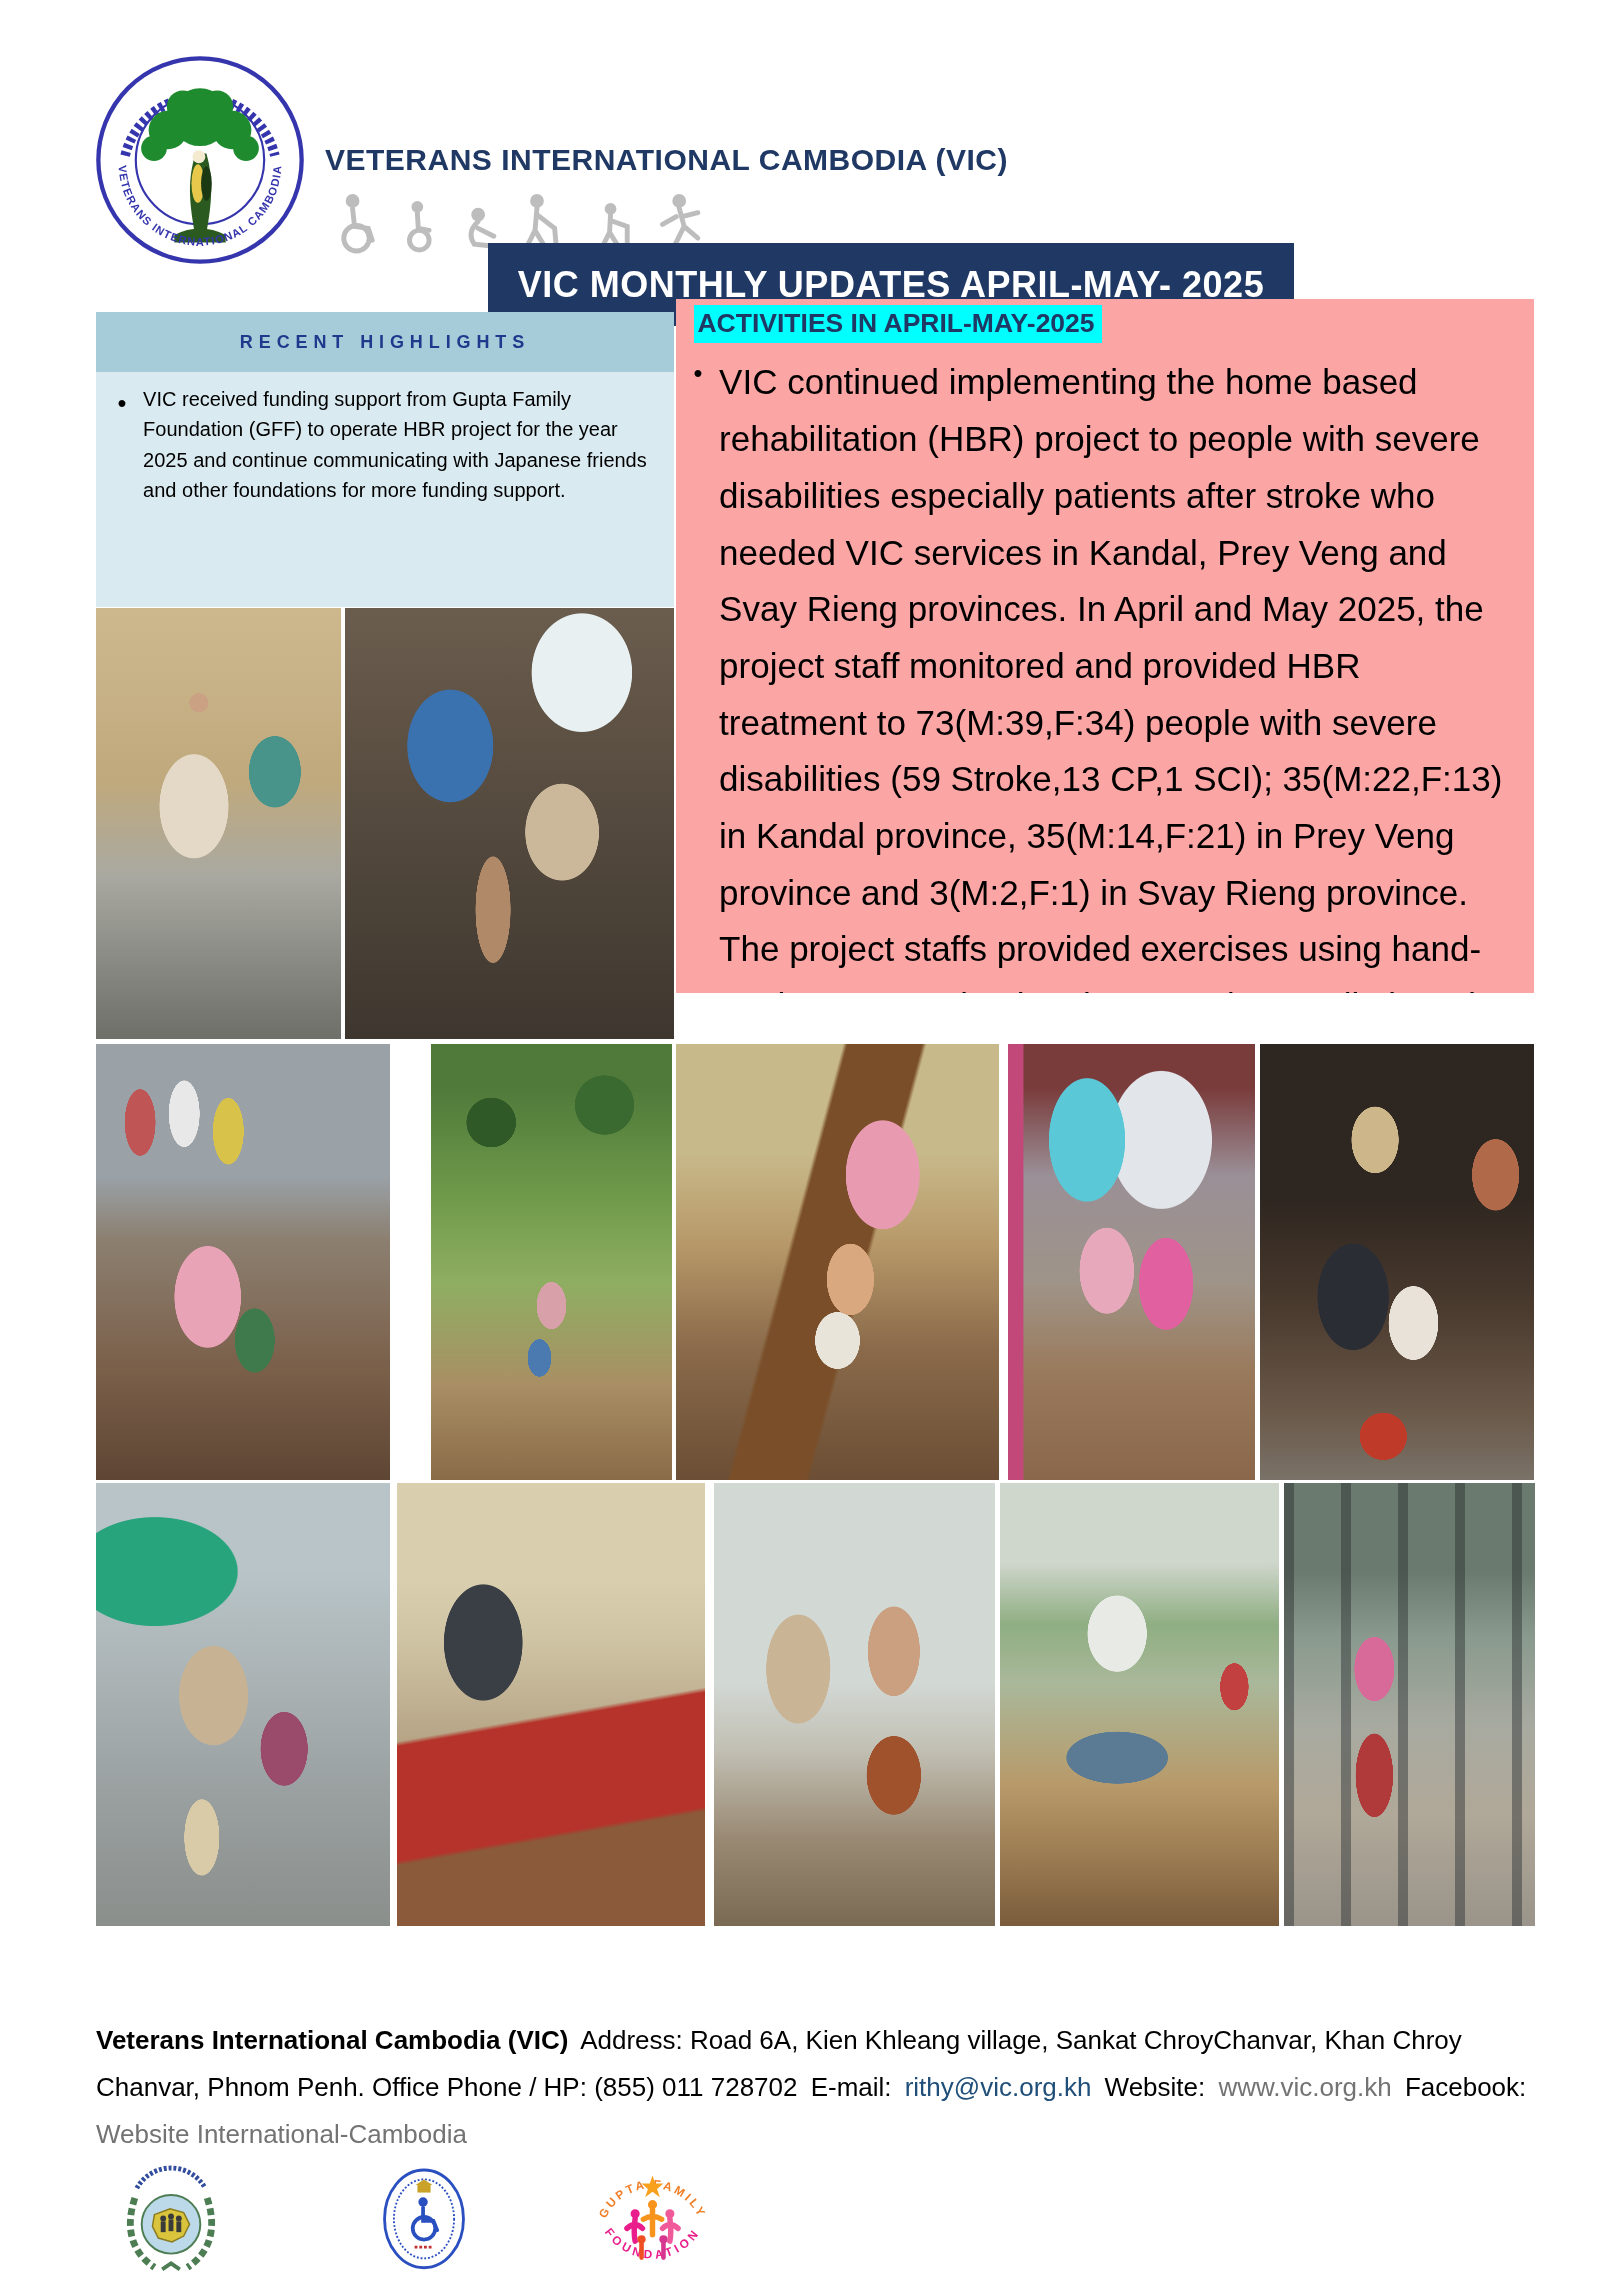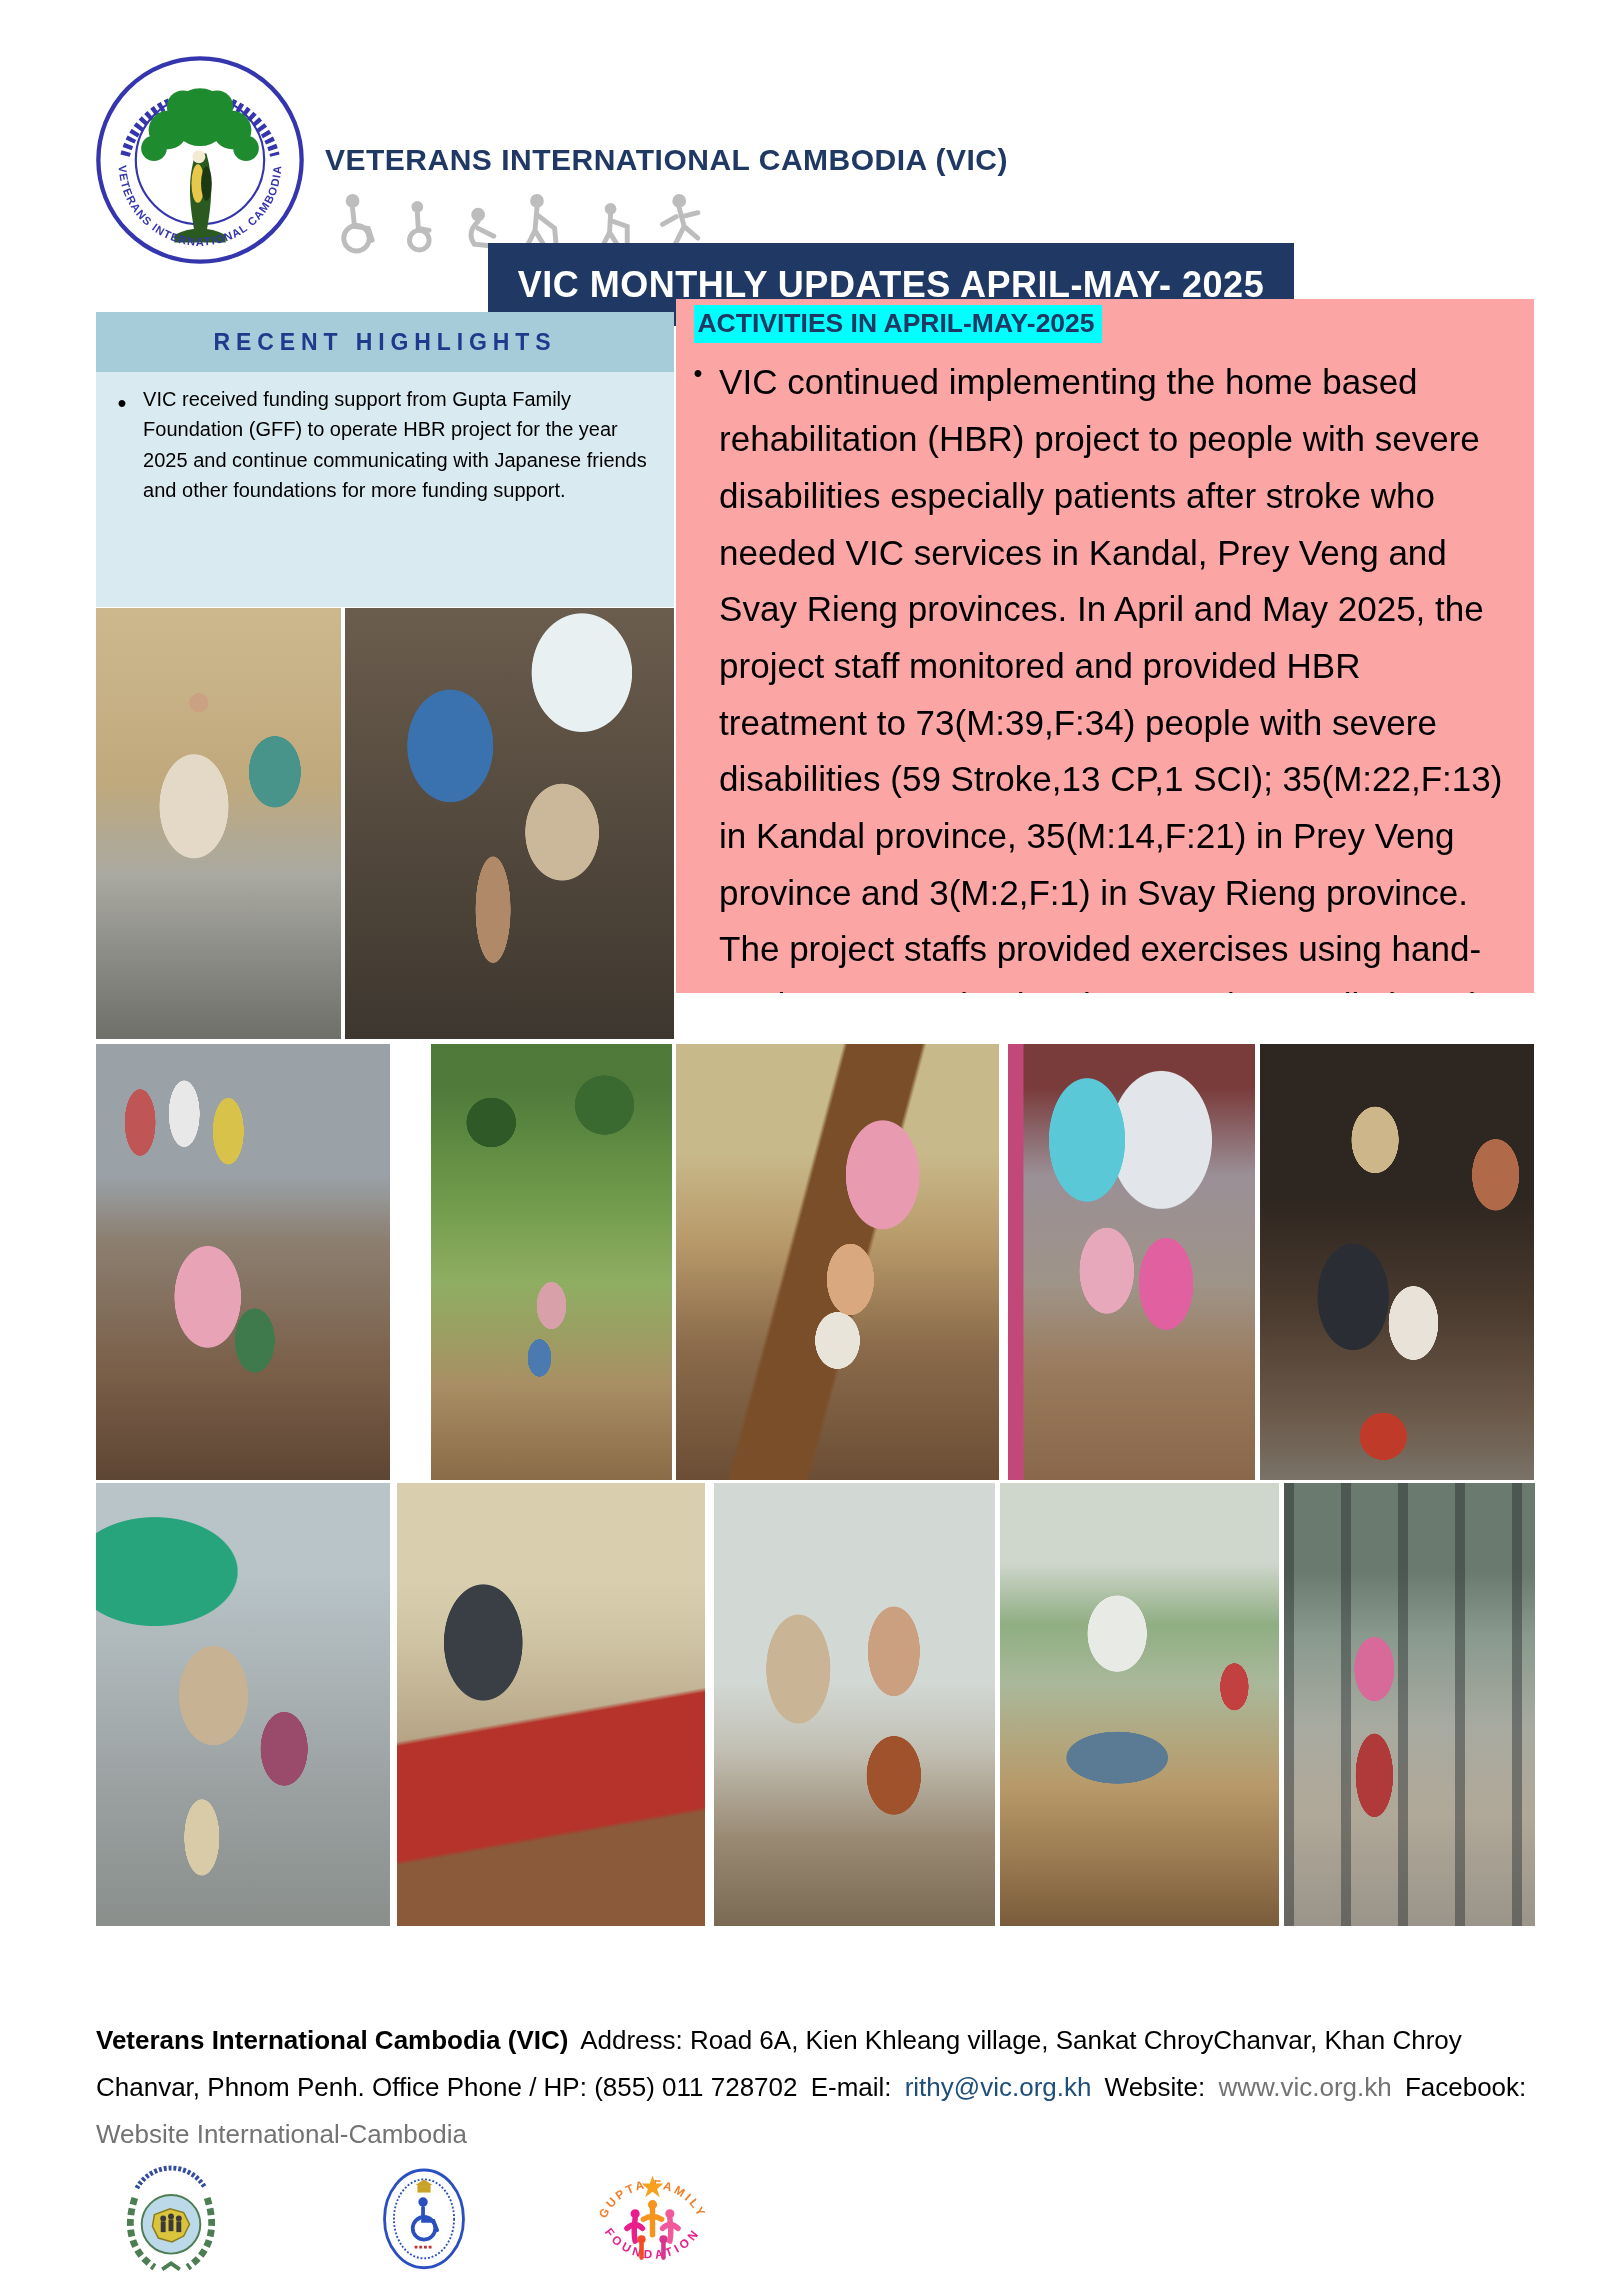--- a/index.html
+++ b/index.html
@@ -11,21 +11,21 @@
   .org-title{position:absolute;left:325px;top:143px;font-size:30px;font-weight:bold;
              color:#1F3864;letter-spacing:0.5px;white-space:nowrap;}
   .silhouettes{position:absolute;left:331px;top:188px;width:461px;height:71px;}
   .banner{position:absolute;left:488px;top:243px;width:806px;height:83px;background:#1F3864;
           display:flex;align-items:center;justify-content:center;}
   .banner span{color:#ffffff;font-size:36px;font-weight:bold;letter-spacing:0.5px;white-space:nowrap;}
 
   
   .hl-bar{position:absolute;left:96px;top:312px;width:578px;height:61px;background:#A6CCDA;
           display:flex;align-items:center;justify-content:center;}
-  .hl-bar span{color:#1F3A8C;font-weight:bold;font-size:23px;letter-spacing:5.9px;}
+  .hl-bar span{color:#1F3A8C;font-weight:bold;font-size:18px;letter-spacing:5.9px;}
   .hl-box{position:absolute;left:96px;top:372px;width:578px;height:235px;background:#DAEAF1;
           box-sizing:border-box;padding:11.8px 25.5px 0 21.6px;overflow:hidden;}
   .hl-box .bullet-line{display:flex;}
   .bullet-glyph{flex:0 0 25.5px;font-size:25.5px;line-height:1.52;}
   .hl-text{font-size:20px;line-height:1.52;}
 
   
   .act-box{position:absolute;left:676px;top:299px;width:858px;height:694px;background:#fca5a5;
            box-sizing:border-box;padding:5.9px 23.5px 0 17.6px;overflow:hidden;}
   .act-title{display:inline-block;background:#00FFFF;color:#1F3864;font-weight:bold;

